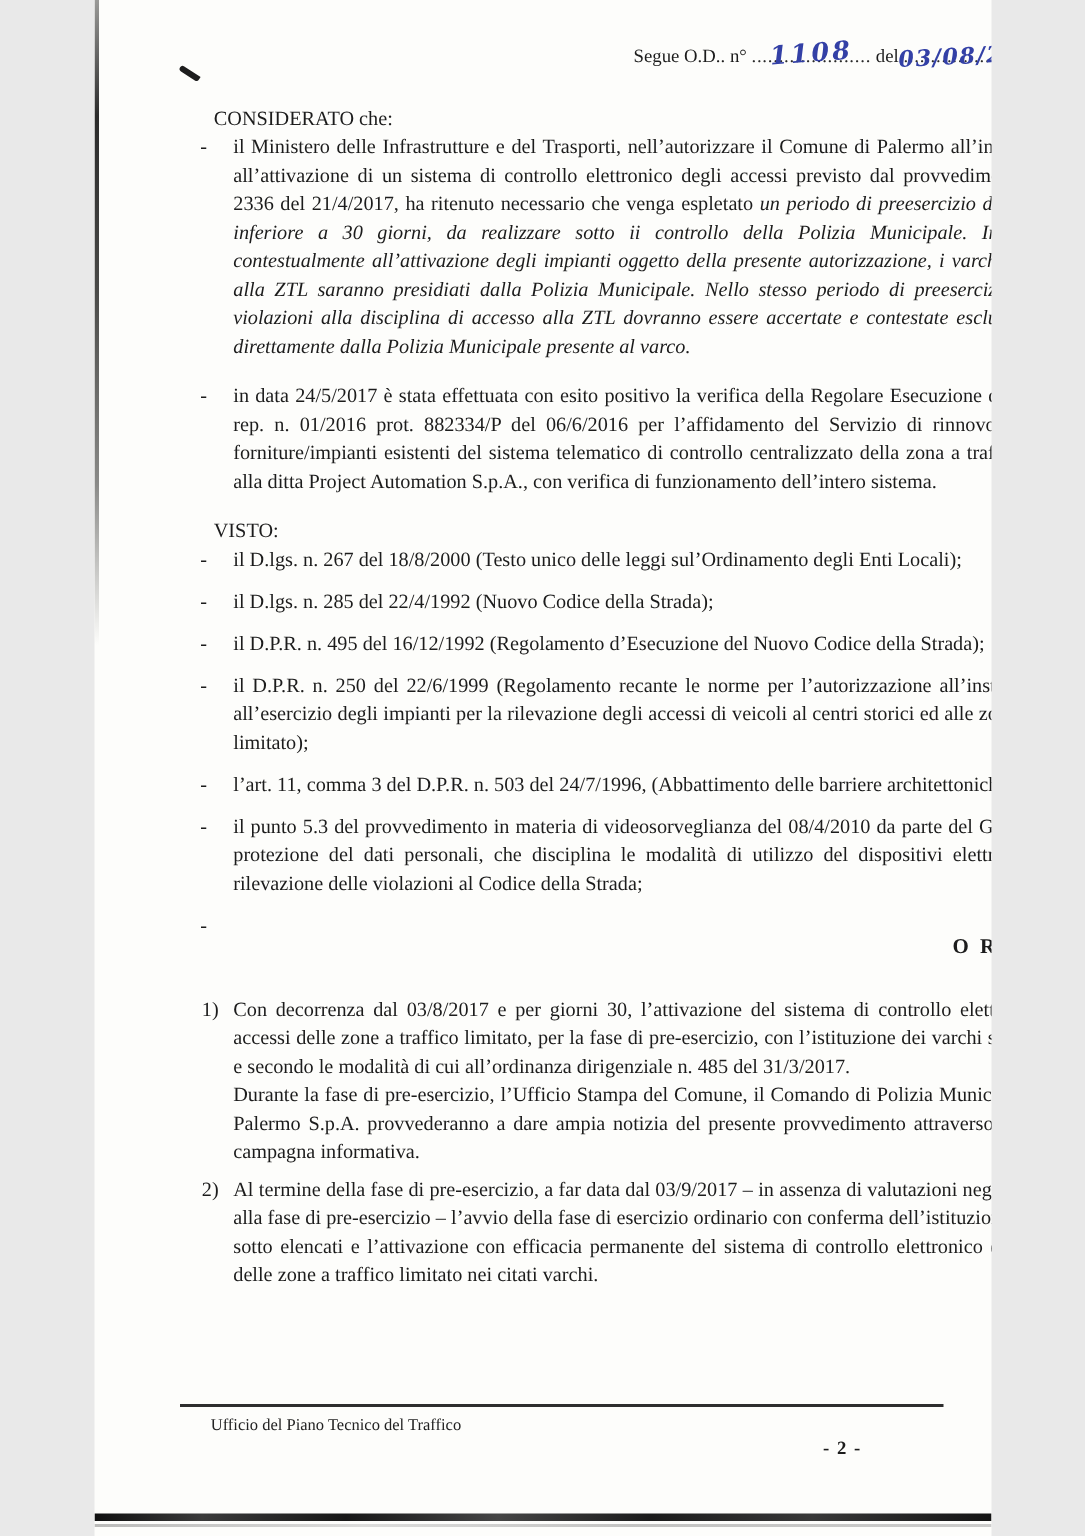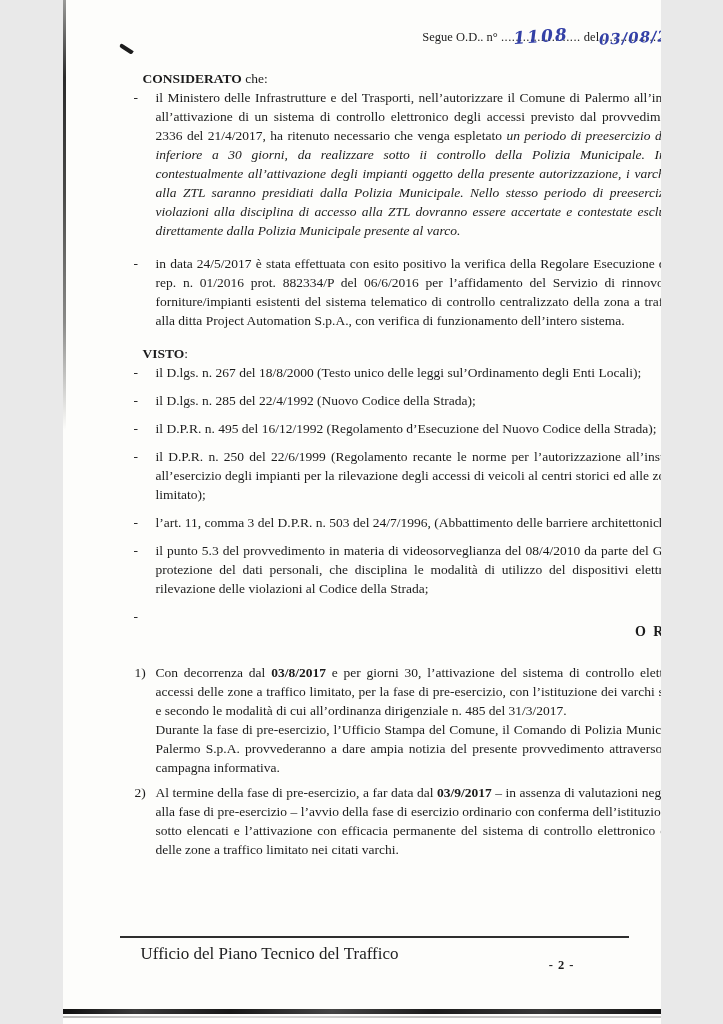--- a/index.html
+++ b/index.html
@@ -45,21 +45,21 @@
   }
   .hand.date{
     font-size:15px;
     letter-spacing:1px;
     transform:translateX(-48%) rotate(-3deg);
     bottom:0;
   }
   
   .sec{margin-top:14px;}
   .sec-head{margin:0 0 0 10px;}
-  .b{font-weight:bold;}
+  .b{font-weight:normal;}
   .it{font-style:italic;}
   .li{
     position:relative;
     padding-left:23px;
     text-align:justify;
   }
   .li .dash{
     position:absolute;left:1px;top:0;
   }
   .gap-items .li + .li{margin-top:9px;}
@@ -82,21 +82,21 @@
   
   .footer-rule{
     position:absolute;
     left:57px;right:32px;top:936px;
     border-top:2.5px solid #2e2e2e;
   }
   .footer-office{
     position:absolute;
     left:78px;top:944px;
     font-family:"Liberation Serif", serif;
-    font-size:17px;color:#222;
+    font-size:11px;color:#222;
   }
   .page-num{
     position:absolute;
     right:86px;top:958px;
     font-weight:bold;
     font-size:12.5px;
     letter-spacing:1px;
   }
   
   .pen-mark{

